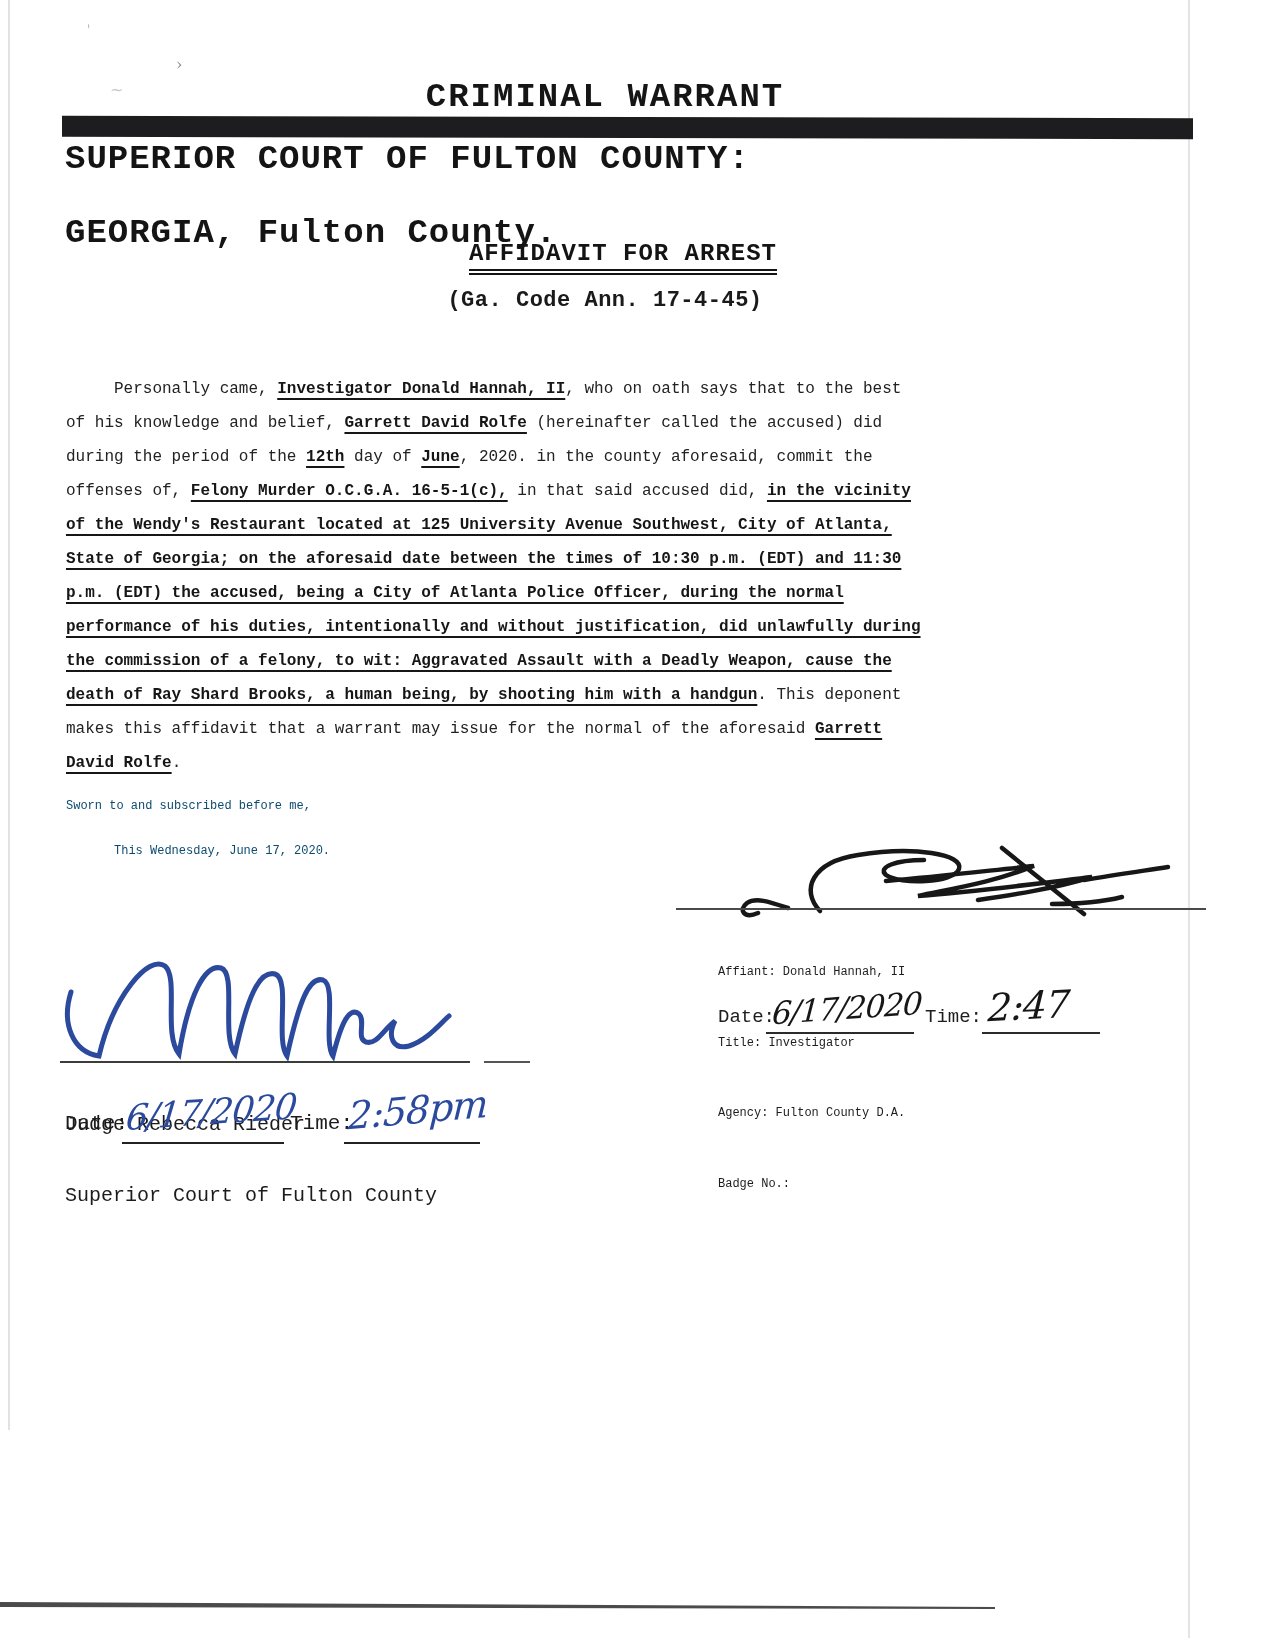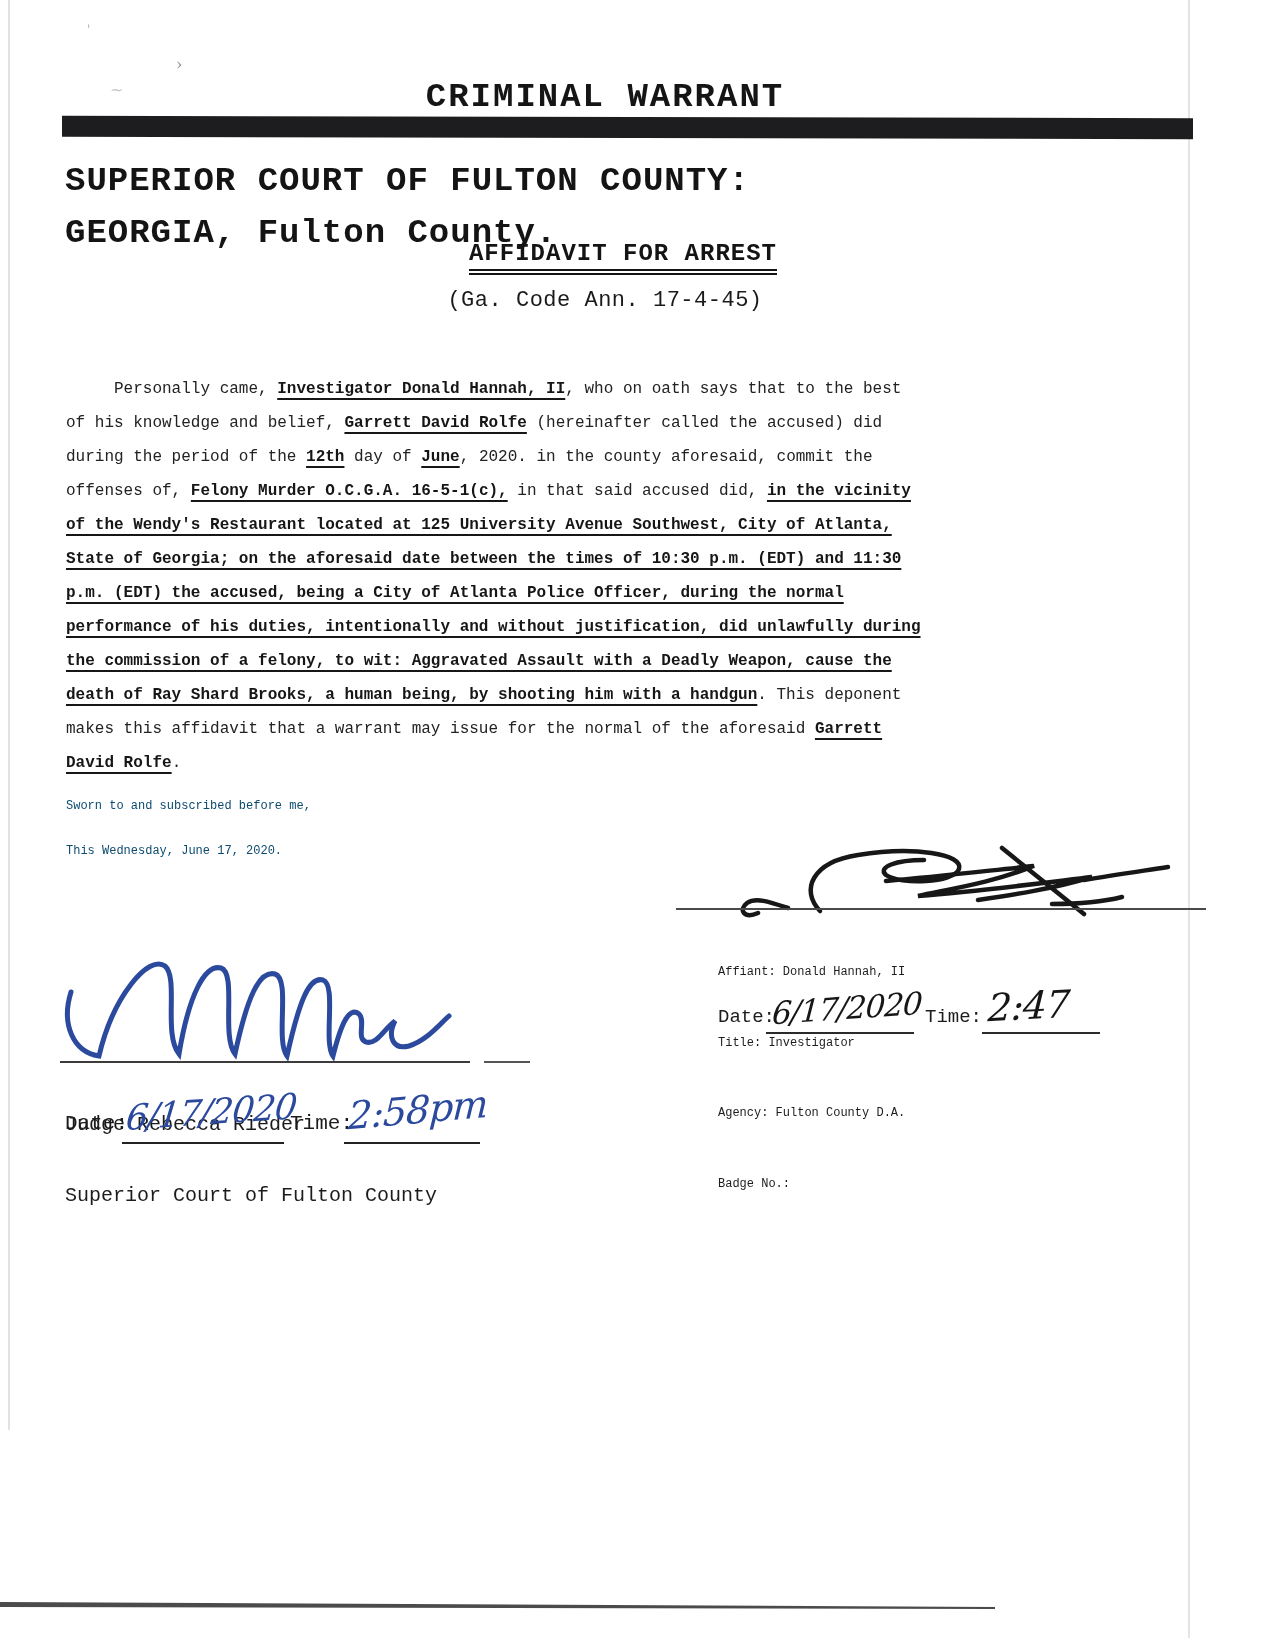--- a/index.html
+++ b/index.html
@@ -15,35 +15,35 @@
   .edge-left{position:absolute;left:8px;top:0;width:2px;height:1430px;background:#e2e2e2;}
   .edge-right{position:absolute;left:1188px;top:0;width:2px;height:1638px;background:#e4e4e4;}
   .speck{position:absolute;color:#b5b5b5;font-size:16px;font-family:"DejaVu Serif",serif;}
   .bottom-artifact{position:absolute;left:0;top:1598px;}
 
   
   .center-zone{position:absolute;left:60px;width:1090px;text-align:center;}
   .doc-title{top:78px;font-size:34px;font-weight:bold;letter-spacing:2px;color:#151515;}
   .bar{position:absolute;left:62px;top:117px;width:1131px;height:21px;background:#1d1d1f;transform:rotate(0.12deg);}
   .court-line{position:absolute;left:65px;font-size:34px;font-weight:bold;letter-spacing:1px;color:#141414;white-space:pre;}
-  .court-1{top:162px;text-align:right;}
+  .court-1{top:140px;text-align:right;}
   .court-2{top:202px;margin-top:12px;}
   .subtitle-zone{top:240px;}
   .subtitle{display:inline-block;font-size:24px;font-weight:bold;letter-spacing:1px;color:#141414;
     border-bottom:6px double #141414;padding-bottom:2px;margin-left:36px;}
-  .coderef{top:288px;font-size:22px;font-weight:normal;letter-spacing:.5px;color:#1a1a1a;}
+  .coderef{top:288px;font-size:22px;font-weight:bold;letter-spacing:.5px;color:#1a1a1a;}
 
   
   .body-text{position:absolute;left:66px;top:372px;font-size:16px;line-height:34px;color:#222;}
   .bline{white-space:pre;}
   .bline .u{font-weight:bold;color:#161616;text-decoration:underline;text-decoration-thickness:2px;text-underline-offset:5px;}
 
   .sworn{position:absolute;left:66px;font-size:12px;color:#0c4a6e;white-space:pre;}
   .sworn-1{top:799px;}
-  .sworn-2{top:844px;}
+  .sworn-2{top:844px;margin-left:48px;}
 
   
   .affiant-sig{position:absolute;left:690px;top:812px;}
   .sig-line-right{position:absolute;left:676px;top:908px;width:530px;height:2px;background:#4a4a4a;}
   .affiant-text{position:absolute;left:718px;top:914px;font-size:12px;line-height:23.5px;color:#1d1d1d;white-space:pre;}
   .aff-date-label{position:absolute;left:718px;top:1006px;font-size:19px;color:#1d1d1d;}
   .aff-time-label{position:absolute;left:925px;top:1006px;font-size:19px;color:#1d1d1d;}
   .hand{font-family:"DejaVu Serif",serif;font-style:italic;letter-spacing:-1px;white-space:nowrap;}
   .aff-date-hand{position:absolute;left:772px;top:990px;font-size:31px;color:#161616;transform:rotate(-4deg) skewX(-8deg);}
   .aff-time-hand{position:absolute;left:988px;top:984px;font-size:38px;color:#161616;transform:rotate(-3deg) skewX(-6deg);}

